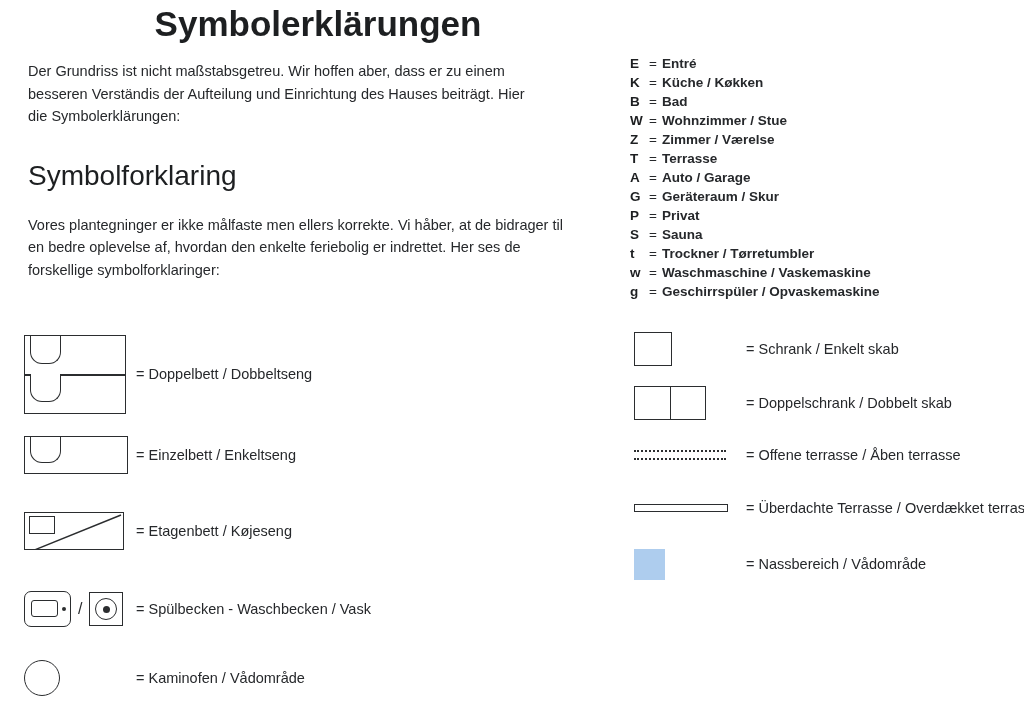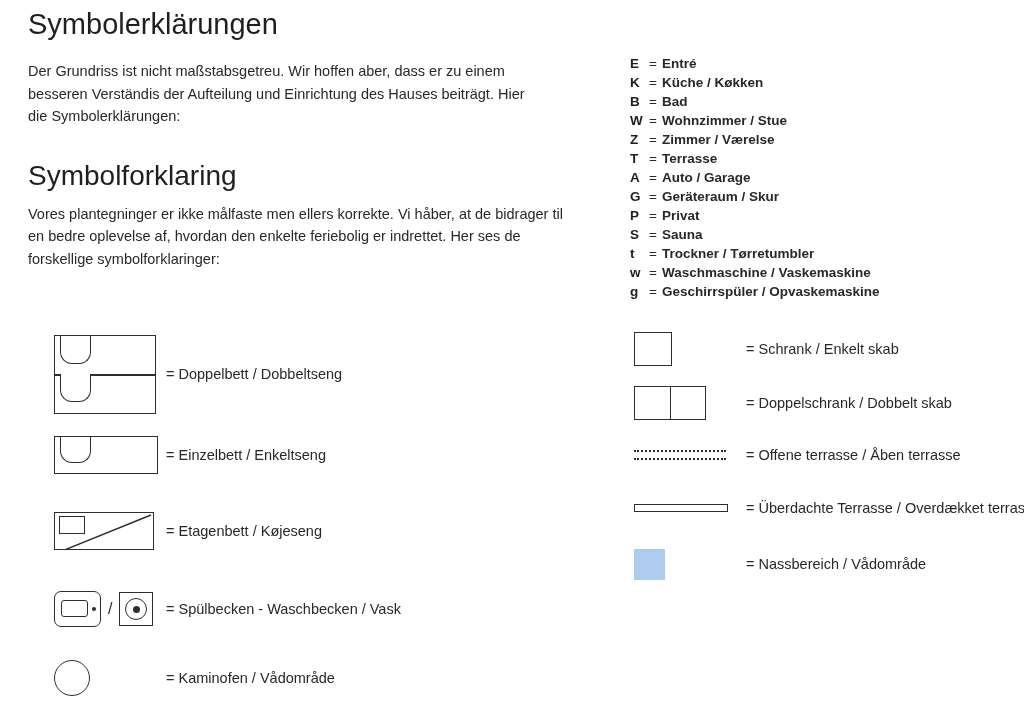--- a/index.html
+++ b/index.html
@@ -22,59 +22,59 @@
   }
 
   
   .left-col {
     position: absolute;
     left: 28px;
     top: 0;
     width: 580px;
   }
   h1.title-de {
-    font-size: 29px;
-    font-weight: normal;
+    font-size: 35px;
+    font-weight: bold;
     letter-spacing: 0px;
     margin: 4px 0 0 0;
     color: #1d1f21;
     line-height: 40px;
+    text-align: center;
   }
   h1.title-dk {
     font-size: 28px;
     font-weight: normal;
     margin: 30px 0 0 0;
     color: #1d1f21;
     line-height: 36px;
   }
   .para {
     font-size: 14.5px;
     line-height: 22.5px;
     color: #26282b;
     margin: 16px 0 0 0;
     max-width: 515px;
   }
   .para.dk {
-    margin-top: 9px;
+    margin-top: 20px;
     max-width: 545px;
   }
 
   
   .sym-list {
     position: absolute;
     left: 24px;
     top: 330px;
     width: 600px;
   }
   .sym-row {
     position: relative;
     display: flex;
     align-items: center;
     min-height: 40px;
-    margin-left: 30px;
   }
   .sym-figure {
     width: 112px;
     flex: 0 0 112px;
     display: flex;
     align-items: center;
   }
   .sym-label {
     font-size: 14.5px;
     color: #26282b;

